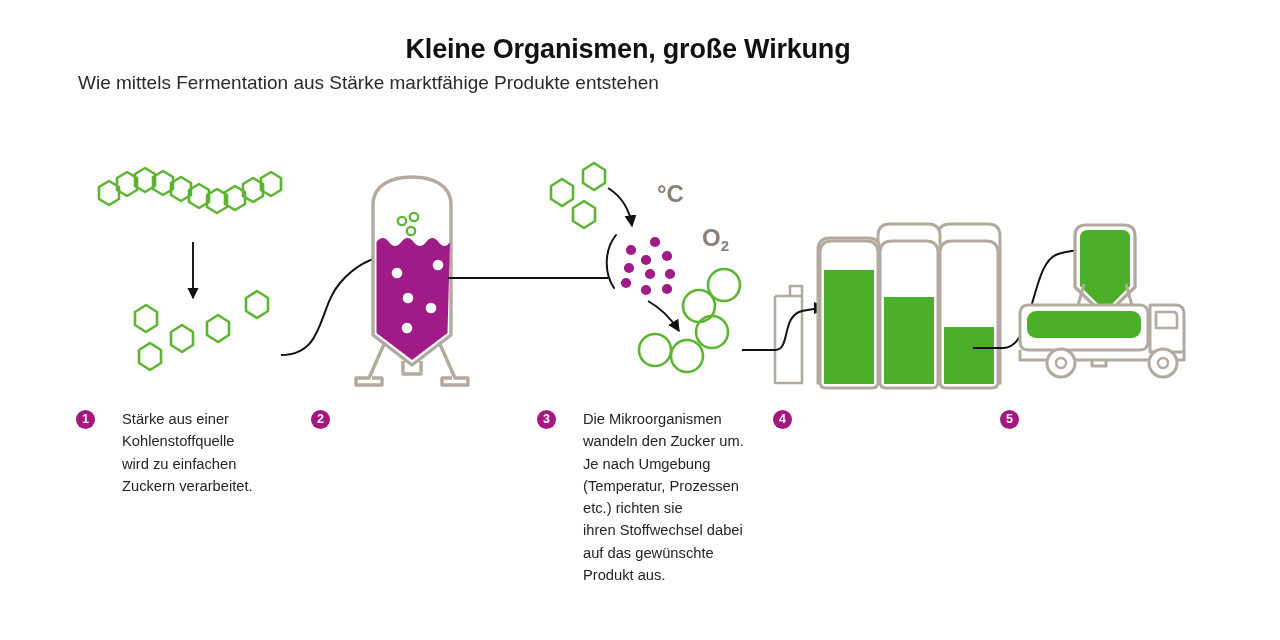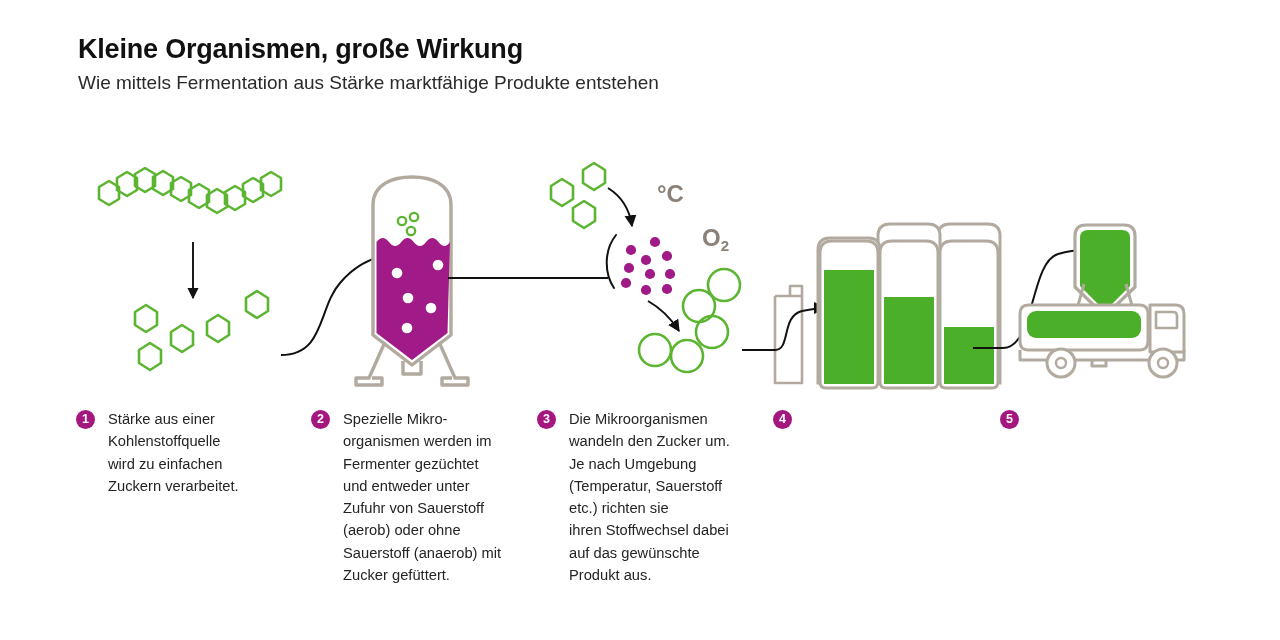--- a/index.html
+++ b/index.html
@@ -26,20 +26,21 @@
     width: 1100px;
   }
   #page-title {
     font-size: 27px;
     font-weight: bold;
     letter-spacing: -0.2px;
     color: #111111;
     margin: 0;
     line-height: 1.15;
     font-family: "Liberation Sans", "DejaVu Sans", sans-serif;
+    text-align: center;
   }
   #page-subtitle {
     font-size: 19px;
     font-weight: normal;
     color: #2a2a2a;
     margin: 7px 0 16px 0;
     line-height: 1.2;
   }
 
   
@@ -77,21 +78,21 @@
     color: #ffffff;
     font-size: 12.5px;
     font-weight: bold;
     line-height: 19px;
     text-align: center;
     margin-top: 2px;
     font-family: "Liberation Sans", "DejaVu Sans", sans-serif;
   }
   .caption-text {
     flex: 1 1 auto;
-    margin-left: 13px;
+    margin-left: 27px;
     font-size: 14.7px;
     line-height: 22.3px;
     color: #242424;
     white-space: pre-line;
   }
 
   #caption-1 { left: 76px;   width: 215px; }
   #caption-2 { left: 311px;  width: 215px; }
   #caption-3 { left: 537px;  width: 232px; }
   #caption-4 { left: 773px;  width: 234px; }
@@ -274,36 +275,28 @@
   <div class="caption" id="caption-1">
     <div class="caption-badge">1</div>
     <div class="caption-text">Stärke aus einer
 Kohlenstoffquelle
 wird zu einfachen
 Zuckern verarbeitet.</div>
   </div>
 
   <div class="caption" id="caption-2">
     <div class="caption-badge">2</div>
-    <div class="caption-text">Spezielle Mikro-
-organismen werden im
-Fermenter gezüchtet
-und entweder unter
-Zufuhr von Sauerstoff
-(aerob) oder ohne
-Sauerstoff (anaerob) mit
-Zucker gefüttert.</div>
   </div>
 
   <div class="caption" id="caption-3">
     <div class="caption-badge">3</div>
     <div class="caption-text">Die Mikroorganismen
 wandeln den Zucker um.
 Je nach Umgebung
-(Temperatur, Sauerstoff
+(Temperatur, Prozessen
 etc.) richten sie
 ihren Stoffwechsel dabei
 auf das gewünschte
 Produkt aus.</div>
   </div>
 
   <div class="caption" id="caption-4">
     <div class="caption-badge">4</div>
   </div>
 

